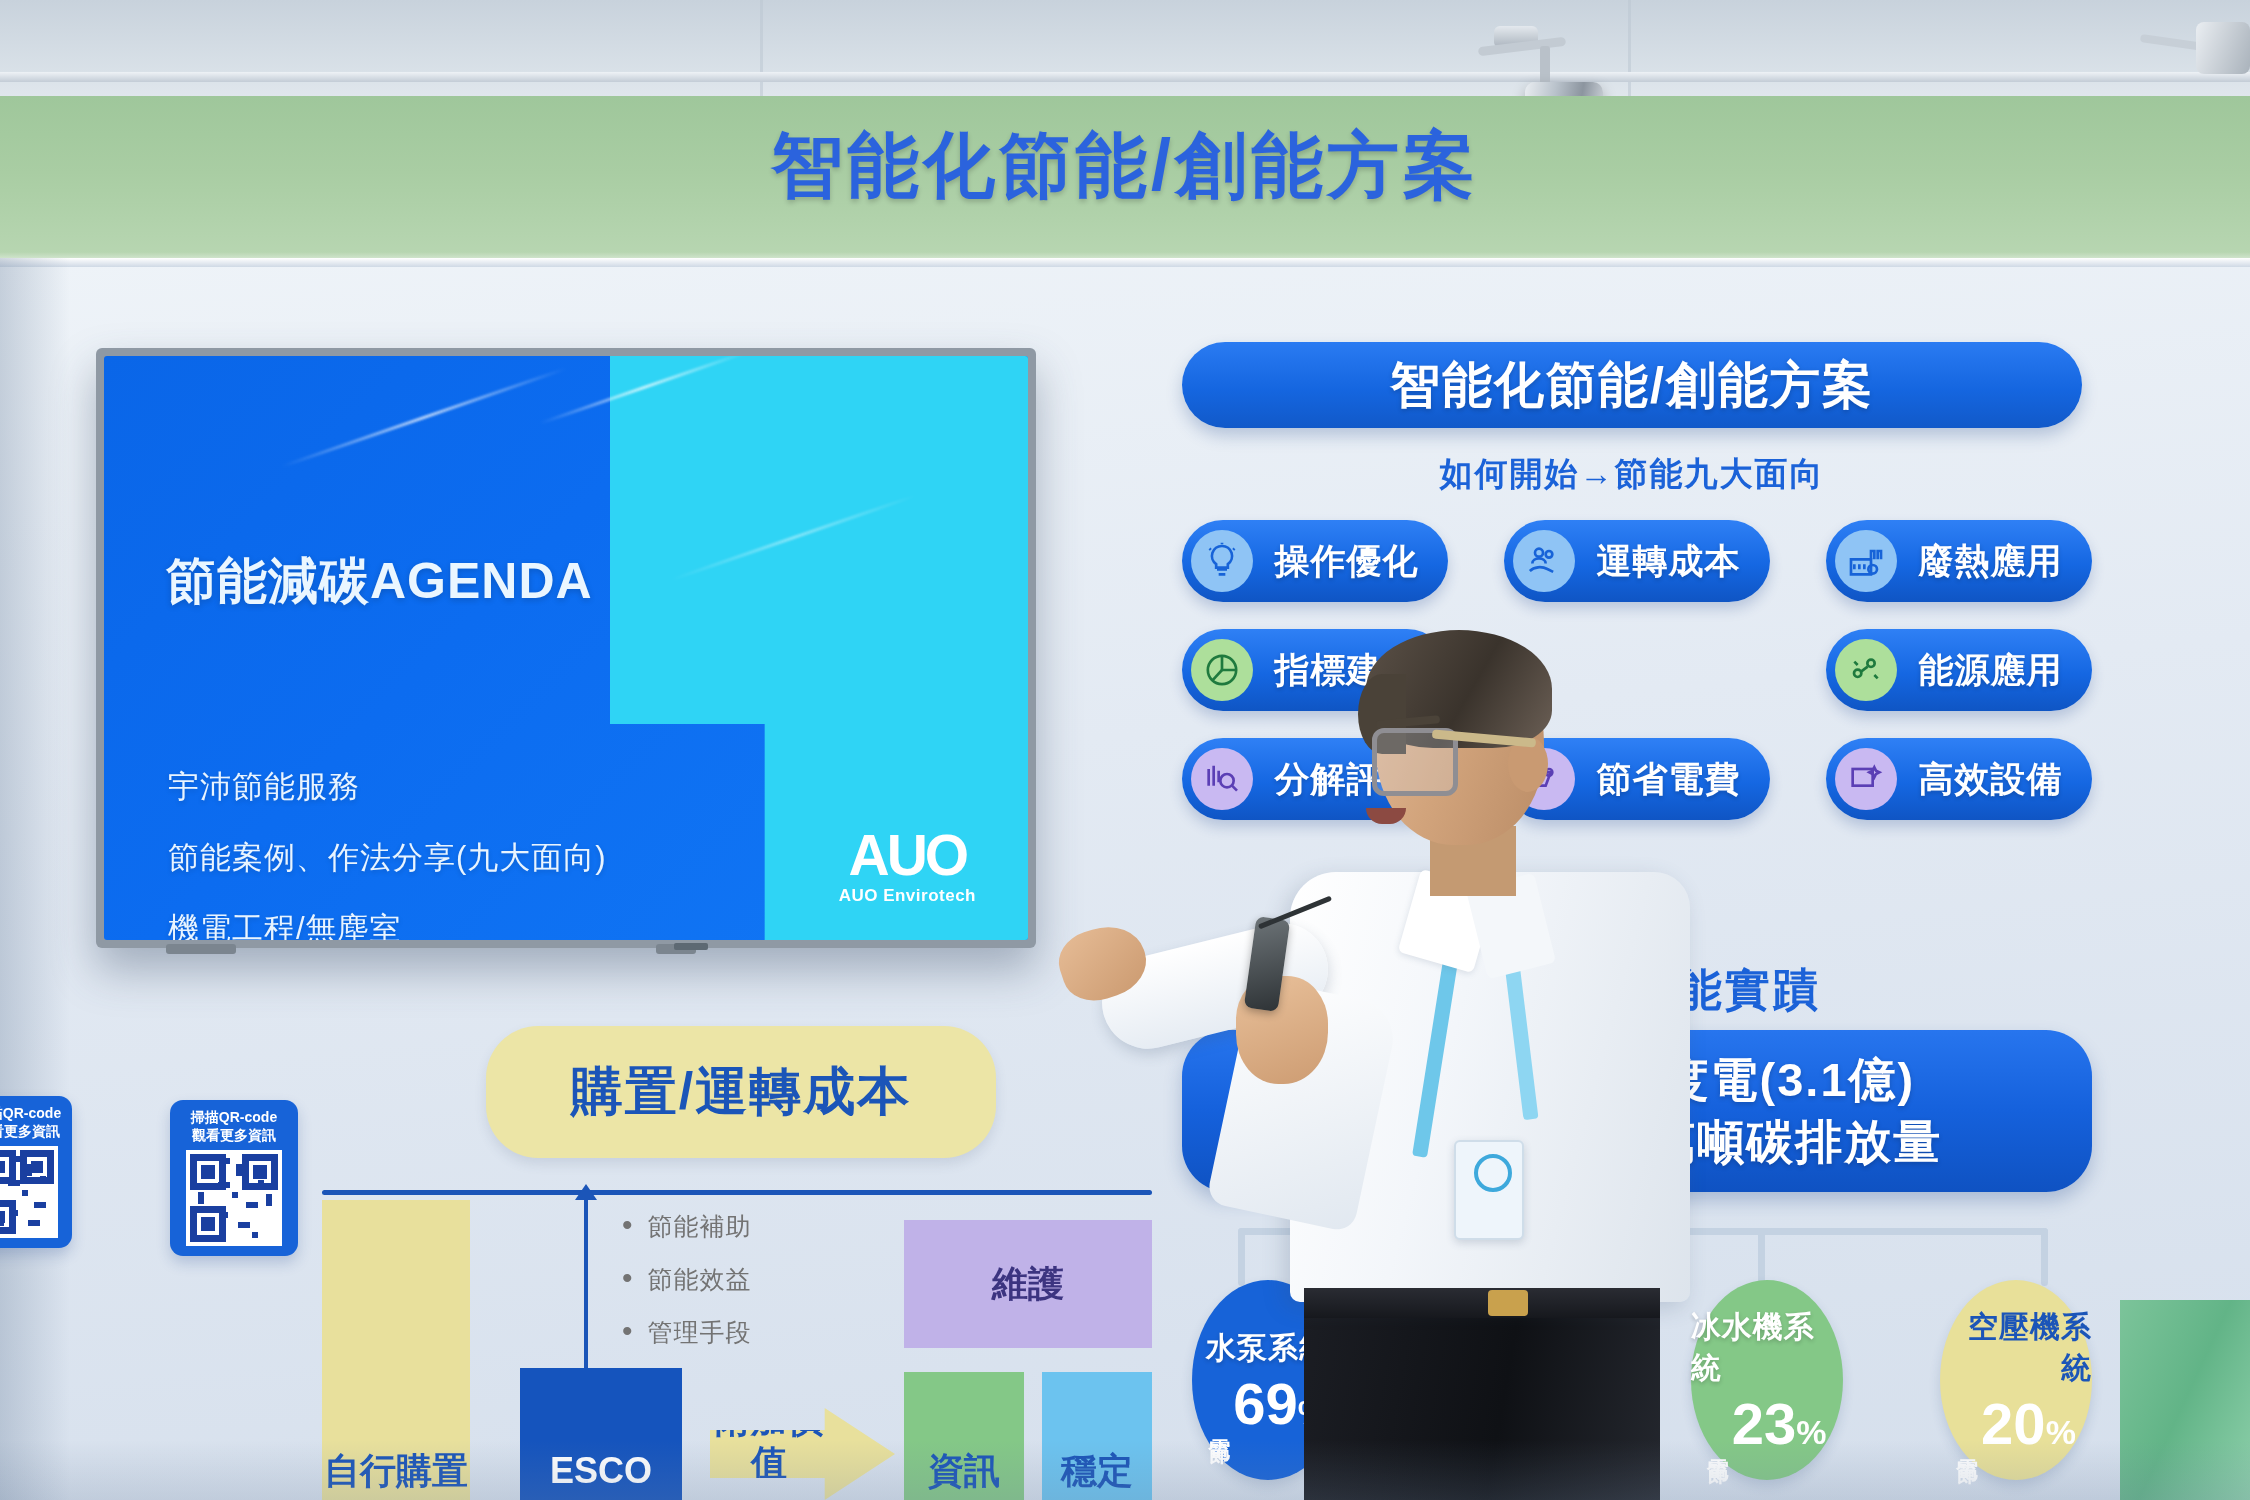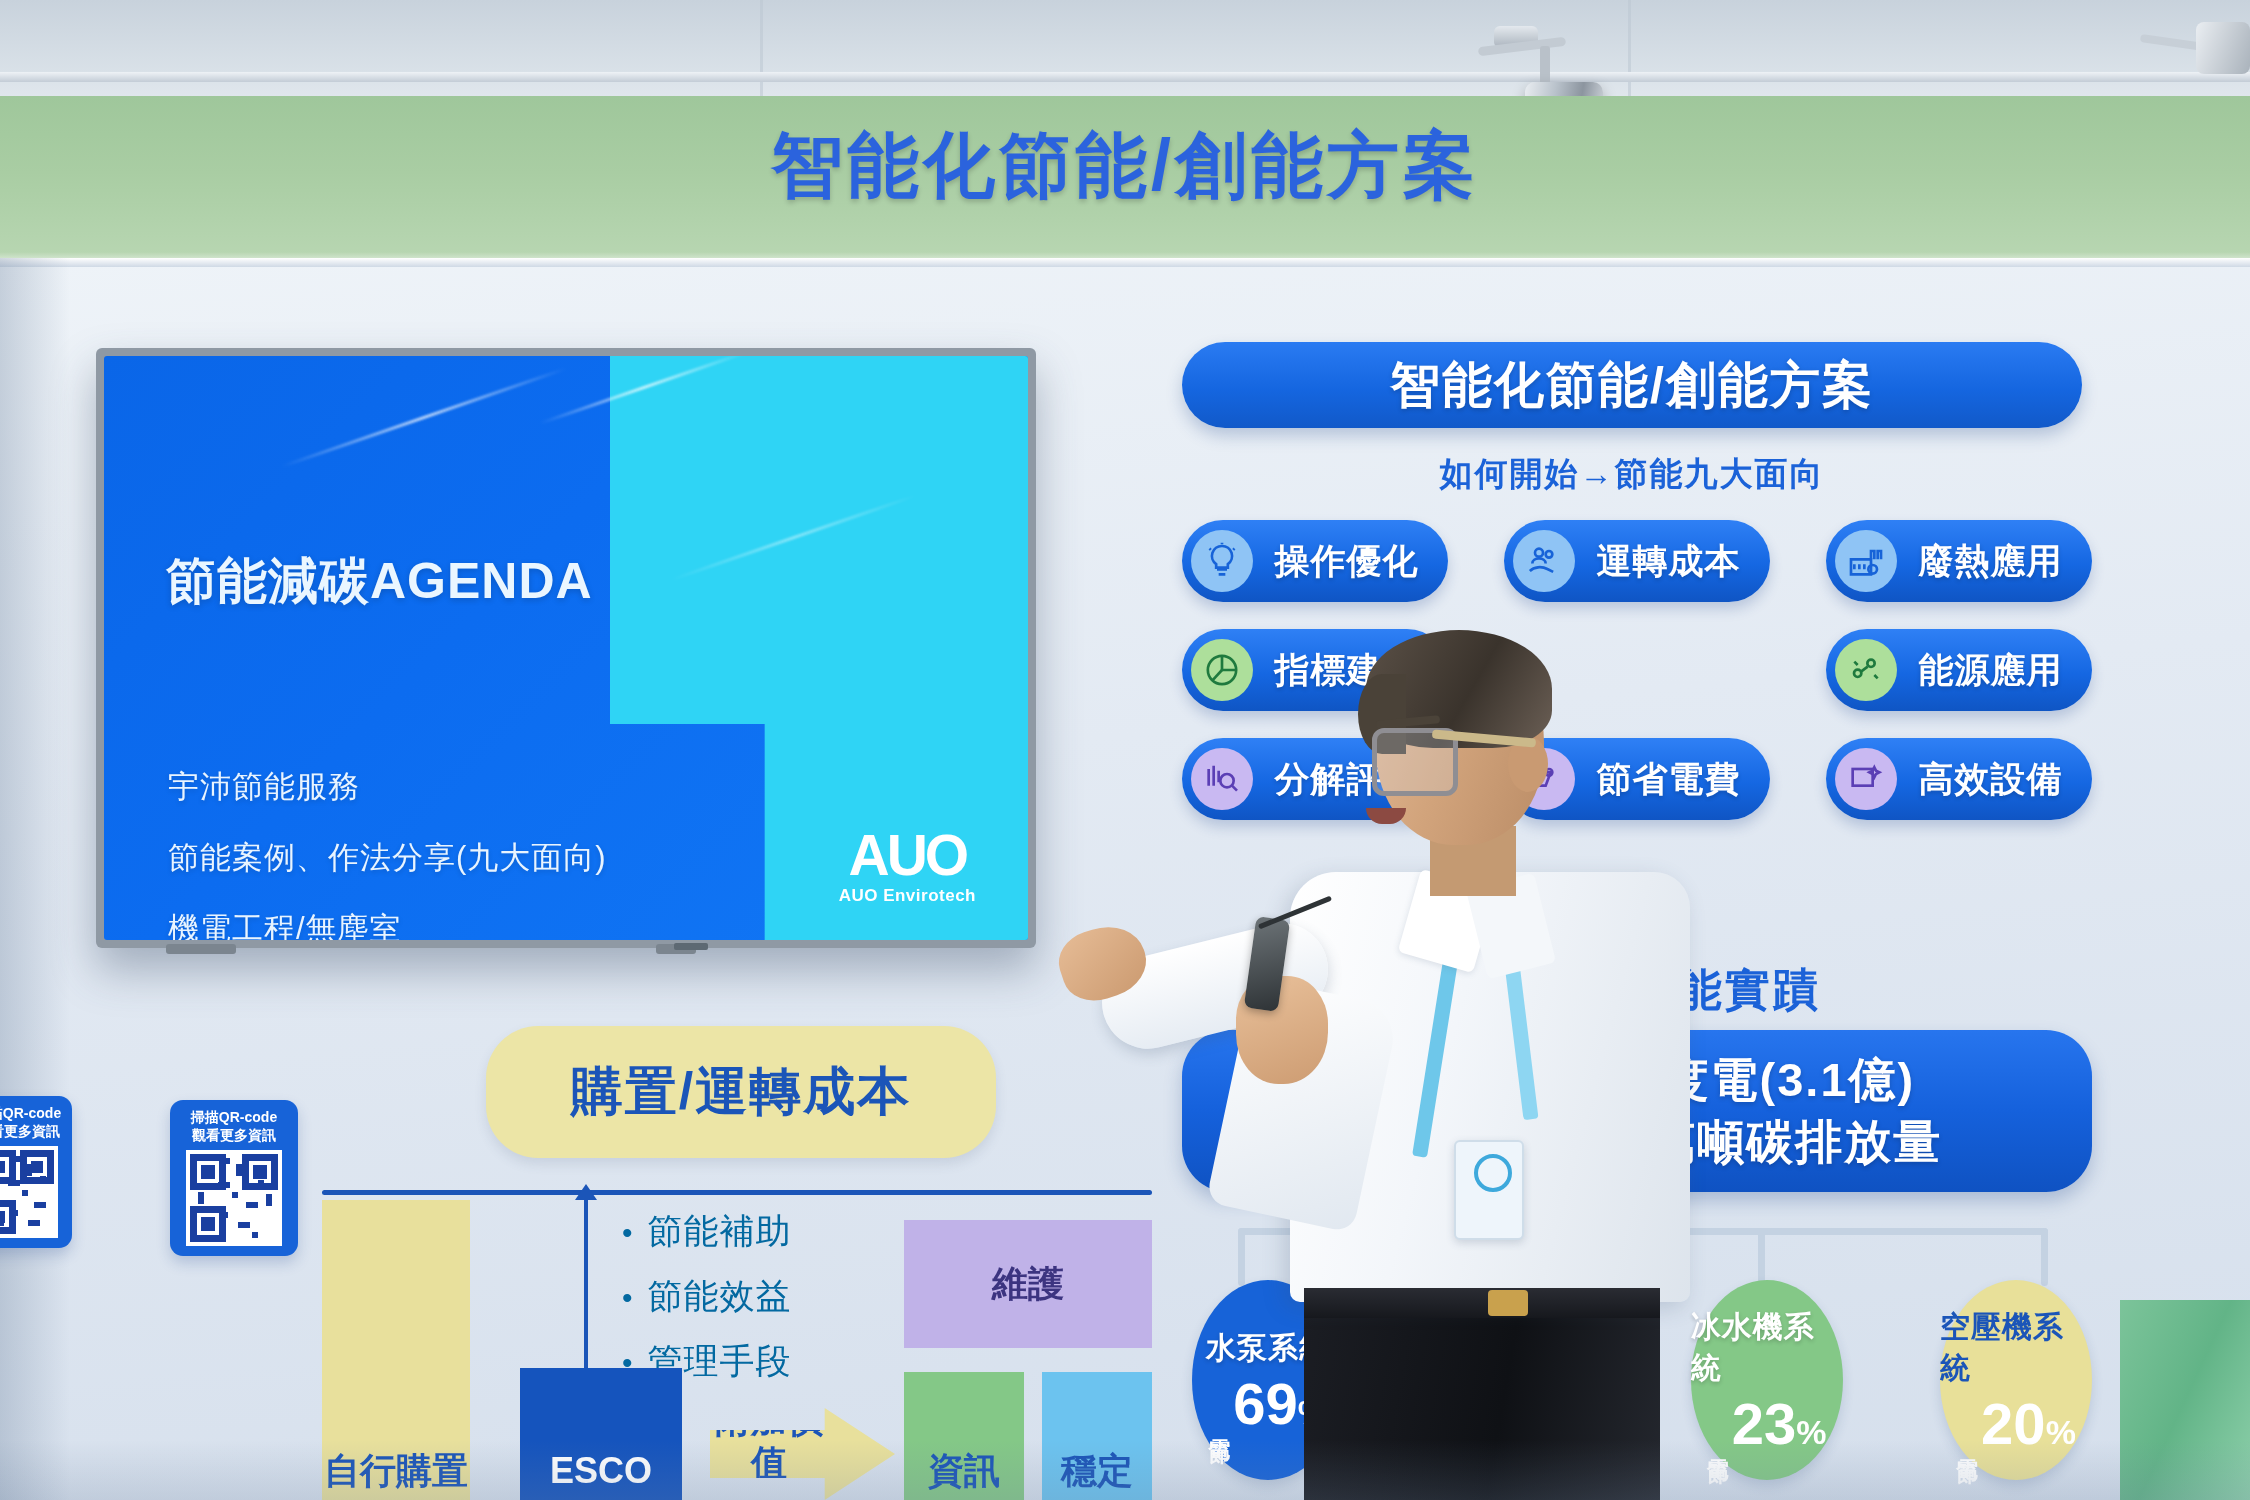--- a/index.html
+++ b/index.html
@@ -114,21 +114,21 @@
   .circ .cn{font-size:30px;font-weight:bold;color:#fff;letter-spacing:1px;
       text-shadow:0 2px 4px rgba(0,0,0,.2);}
   .circ .cv{display:flex;align-items:baseline;margin-top:6px;}
   .circ .cv .pre{font-size:22px;font-weight:bold;color:#fff;line-height:1;
       writing-mode:vertical-rl;letter-spacing:-2px;margin-right:3px;}
   .circ .cv .num{font-size:58px;font-weight:bold;color:#fff;line-height:1;}
   .circ .cv .pct{font-size:34px;font-weight:bold;color:#fff;}
   .c-dkblue{background:#1763d8;}
   .c-ltblue{background:#6cc3ef;}
   .c-green{background:#84c887;}
-  .c-yellow{background:#e8e099;}
+  .c-yellow{background:#e8e099;text-align:right;}
   .c-yellow .cn,.c-yellow .num,.c-yellow .pct,.c-yellow .pre{color:#1b55b8;text-shadow:none;}
 
   
   .cost-title{position:absolute;left:486px;top:1026px;width:510px;height:132px;border-radius:52px;
       background:#ece5a6;display:flex;align-items:center;justify-content:center;
       box-shadow:0 6px 12px rgba(60,80,110,.13);}
   .cost-title span{font-size:52px;font-weight:bold;color:#1b55b8;letter-spacing:2px;}
 
   .chart{position:absolute;left:322px;top:1190px;width:830px;height:310px;}
   .chart-rule{position:absolute;left:0;top:0;width:830px;height:5px;background:#1b55b8;border-radius:3px;}
@@ -149,21 +149,21 @@
       display:flex;align-items:center;justify-content:center;}
   .b-maint span{color:#3c3480;padding:0;}
 
   .arrow{position:absolute;left:262px;top:8px;width:4px;height:192px;background:#1b55b8;}
   .arrow:before,.arrow:after{content:"";position:absolute;left:-9px;border-left:11px solid transparent;
       border-right:11px solid transparent;}
   .arrow:before{top:-14px;border-bottom:16px solid #1b55b8;}
   .arrow:after{bottom:-14px;border-top:16px solid #1b55b8;}
 
   .cost-bullets{position:absolute;left:300px;top:18px;}
-  .cost-bullets div{font-size:35px;color:#0369a1;margin-bottom:18px;letter-spacing:1px;}
+  .cost-bullets div{font-size:25px;color:#737373;margin-bottom:18px;letter-spacing:1px;}
   .cost-bullets div:before{content:"\2022";margin-right:14px;font-size:30px;}
 
   
   .qr{position:absolute;border-radius:13px;background:#1763d8;padding:9px 8px 10px;
       box-shadow:0 7px 14px rgba(30,70,140,.22);text-align:center;}
   .qr .qt{font-size:14px;font-weight:bold;color:#fff;line-height:1.25;letter-spacing:0;}
   .qr .qimg{width:96px;height:96px;margin:6px auto 0;background:#fff;position:relative;overflow:hidden;}
   .qr1{left:-36px;top:1096px;width:92px;}
   .qr1 .qimg{width:80px;height:92px;}
   .qr2{left:170px;top:1100px;width:112px;}

